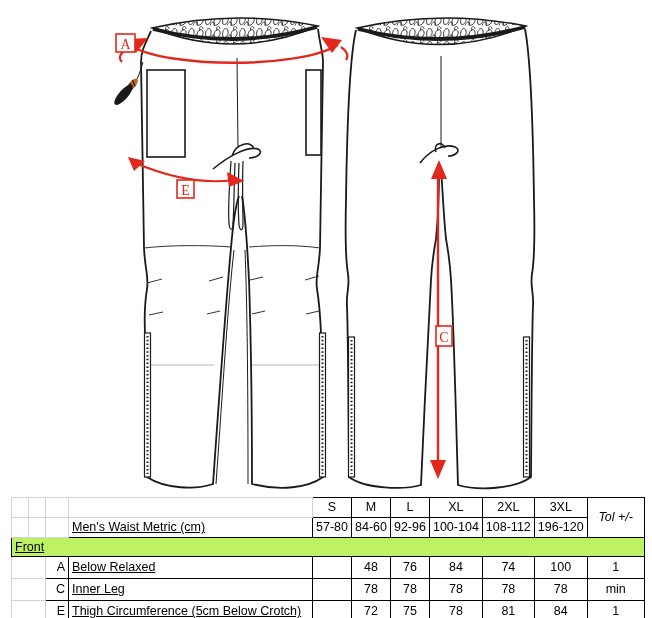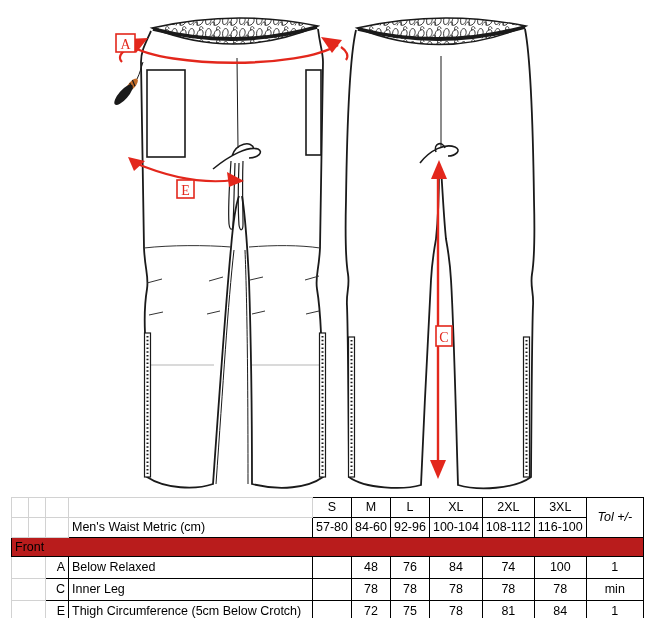--- a/index.html
+++ b/index.html
@@ -8,24 +8,24 @@
   
   #diagram{position:absolute;left:0;top:0;width:652px;height:496px;}
 
   
   #size-table{position:absolute;left:11px;top:497px;border-collapse:collapse;table-layout:fixed;}
   #size-table td{font-size:12.5px;color:#000;padding:0 3px;white-space:nowrap;overflow:hidden;line-height:1;}
   td.bk{border:1.6px solid #000;}
   td.lt{border:1px solid #d2d2d2;}
   td.ctr{text-align:center;}
   td.rgt{text-align:right;}
-  td.lft{text-align:left;}
+  td.lft{text-align:left;text-decoration:underline;}
   tr.r-hdr1 td{height:19px;}
   tr.r-hdr2 td{height:19px;}
-  tr.r-front td{height:18px;background:#b91c1c;}
+  tr.r-front td{height:18px;background:#bef264;}
   tr.r-body td{height:21px;}
   td.tol{vertical-align:middle;font-style:italic;}
 </style>
 </head>
 <body>
 
 <svg id="diagram" viewBox="0 0 652 496" xmlns="http://www.w3.org/2000/svg">
   <defs>
     <pattern id="scrib" width="17" height="13" patternUnits="userSpaceOnUse">
       <path d="M2,11 C0,3 6,0 7,5 C8,9 4,13 2,11" fill="none" stroke="#222" stroke-width="0.9"></path>
@@ -178,21 +178,21 @@
   <tr class="r-hdr2">
     <td class="lt"></td>
     <td class="lt"></td>
     <td class="lt"></td>
     <td class="bk lft">Men's Waist Metric (cm)</td>
     <td class="bk ctr">57-80</td>
     <td class="bk ctr">84-60</td>
     <td class="bk ctr">92-96</td>
     <td class="bk ctr">100-104</td>
     <td class="bk ctr">108-112</td>
-    <td class="bk ctr">116-100</td>
+    <td class="bk ctr">196-120</td>
   </tr>
   <tr class="r-front">
     <td class="bk lft" colspan="11">Front</td>
   </tr>
   <tr class="r-body">
     <td class="lt" colspan="2"></td>
     <td class="bk rgt">A</td>
     <td class="bk lft">Below Relaxed</td>
     <td class="bk ctr"></td>
     <td class="bk ctr">48</td>

